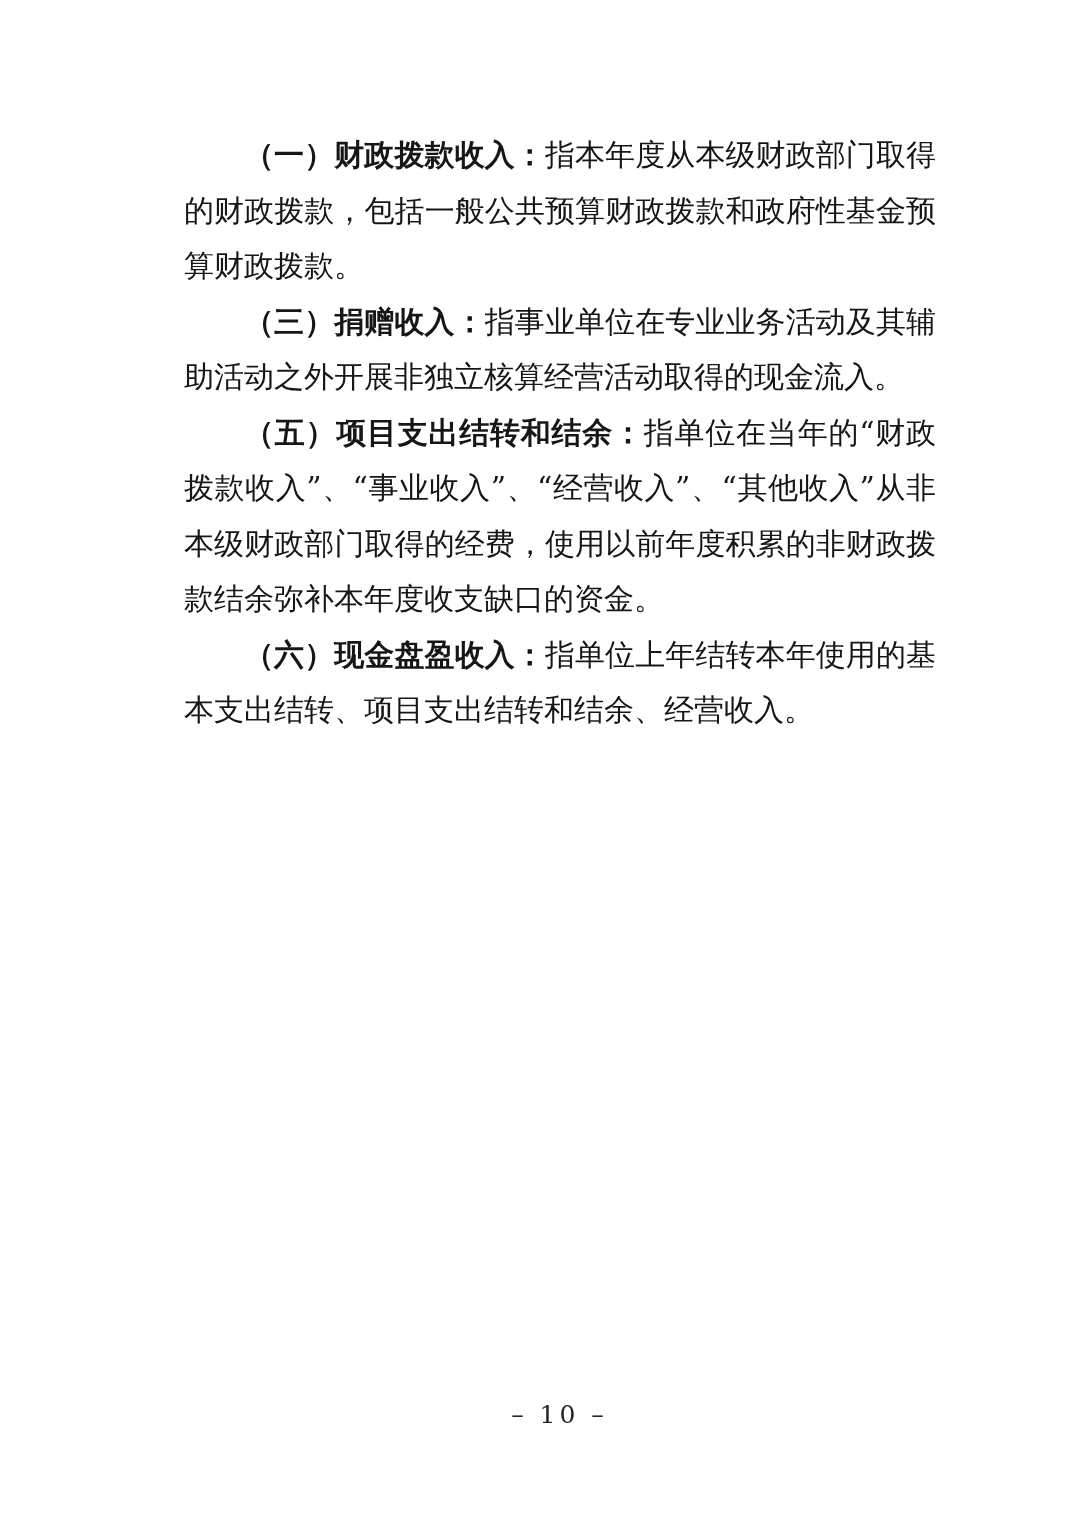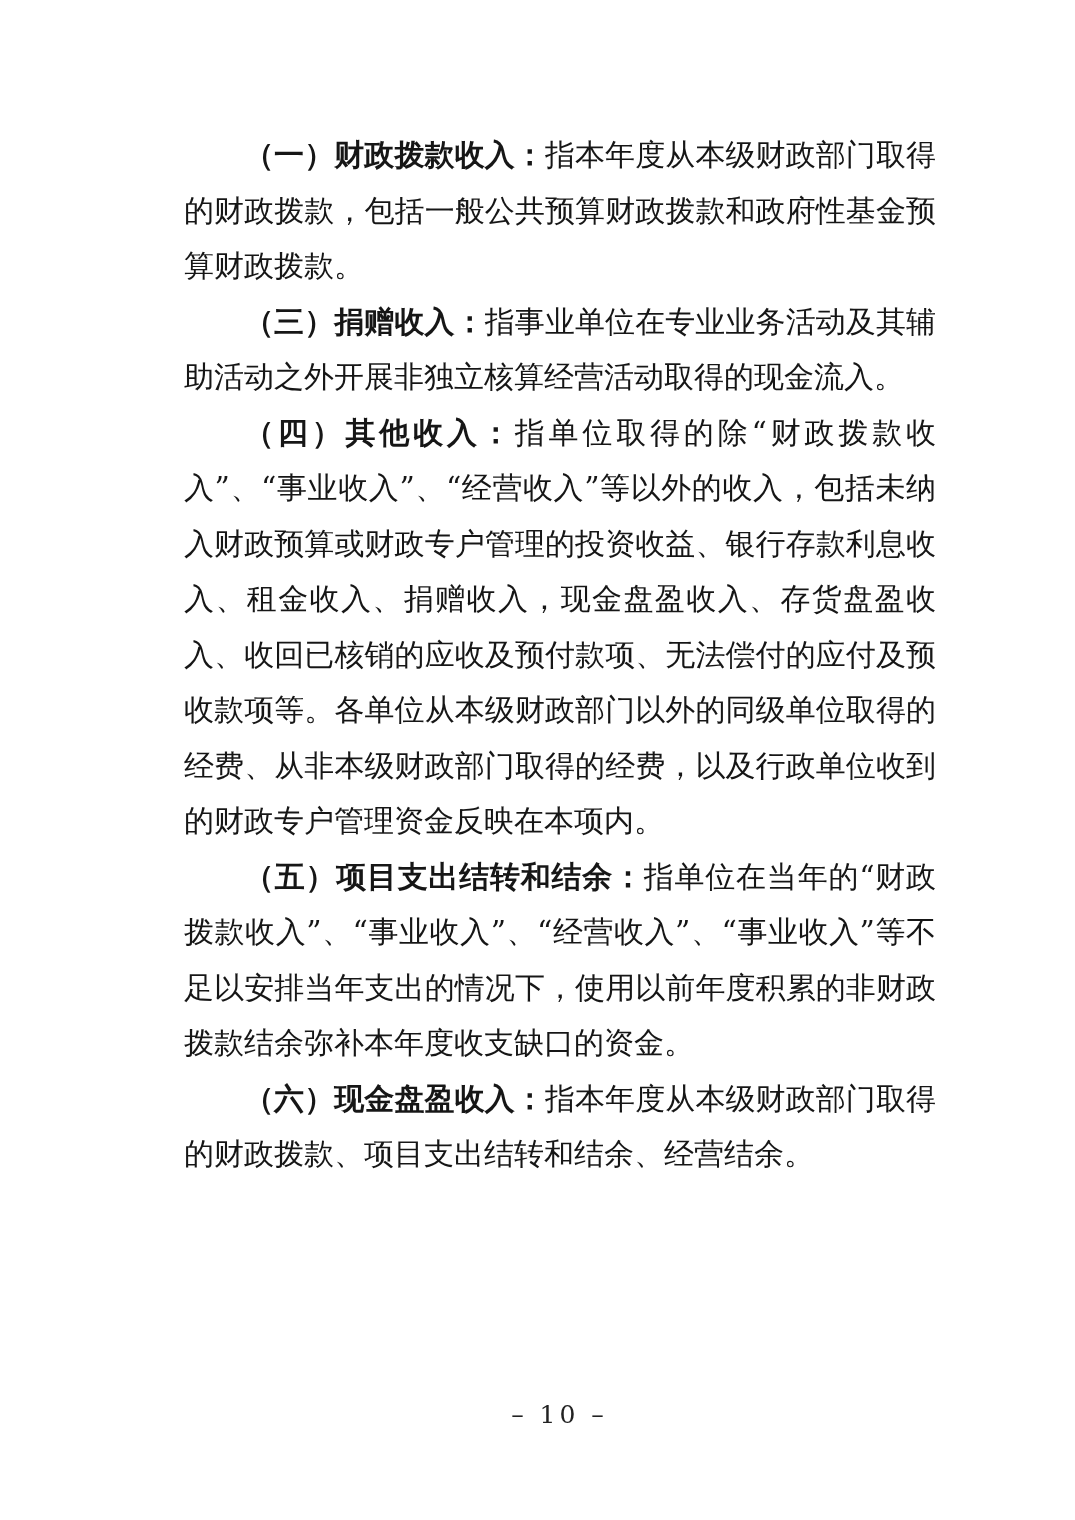--- a/index.html
+++ b/index.html
@@ -46,18 +46,17 @@
     color: #222222;
   }
 </style>
 </head>
 <body>
 
 <div class="page">
   <div class="content">
       <p class="para"><span class="label">（一）财政拨款收入：</span><span>指本年度从本级财政部门取得的财政拨款，包括一般公共预算财政拨款和政府性基金预算财政拨款。</span></p>
       <p class="para"><span class="label">（三）捐赠收入：</span><span>指事业单位在专业业务活动及其辅助活动之外开展非独立核算经营活动取得的现金流入。</span></p>
-      <p class="para"><span class="label">（四）其他收入：</span><span>指单位取得的除“财政拨款收入”、“事业收入”、“经营收入”等以外的收入，包括未纳入财政预算或财政专户管理的投资收益、银行存款利息收入、租金收入、捐赠收入，现金盘盈收入、存货盘盈收入、收回已核销的应收及预付款项、无法偿付的应付及预收款项等。各单位从本级财政部门以外的同级单位取得的经费、从非本级财政部门取得的经费，以及行政单位收到的财政专户管理资金反映在本项内。</span></p>
-      <p class="para"><span class="label">（五）项目支出结转和结余：</span><span>指单位在当年的“财政拨款收入”、“事业收入”、“经营收入”、“事业收入”等不足以安排当年支出的情况下，使用以前年度积累的非财政拨款结余弥补本年度收支缺口的资金。</span></p>
-      <p class="para"><span class="label">（六）现金盘盈收入：</span><span>指本年度从本级财政部门取得的财政拨款、项目支出结转和结余、经营结余。</span></p>
+      <p class="para"><span class="label">（五）项目支出结转和结余：</span><span>指单位在当年的“财政拨款收入”、“事业收入”、“经营收入”、“其他收入”从非本级财政部门取得的经费，使用以前年度积累的非财政拨款结余弥补本年度收支缺口的资金。</span></p>
+      <p class="para"><span class="label">（六）现金盘盈收入：</span><span>指单位上年结转本年使用的基本支出结转、项目支出结转和结余、经营收入。</span></p>
     </div>
   <div class="footer">– 10 –</div>
 </div>
 
 </body></html>

